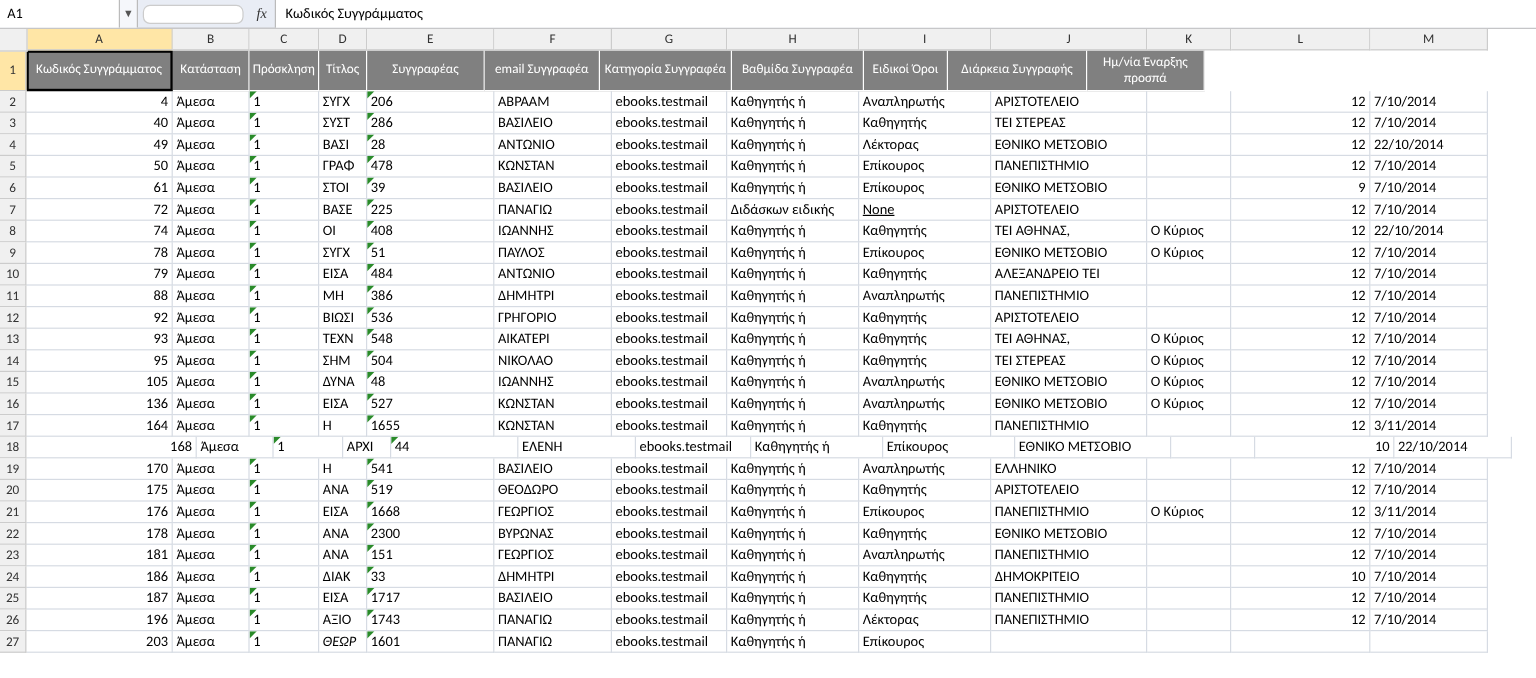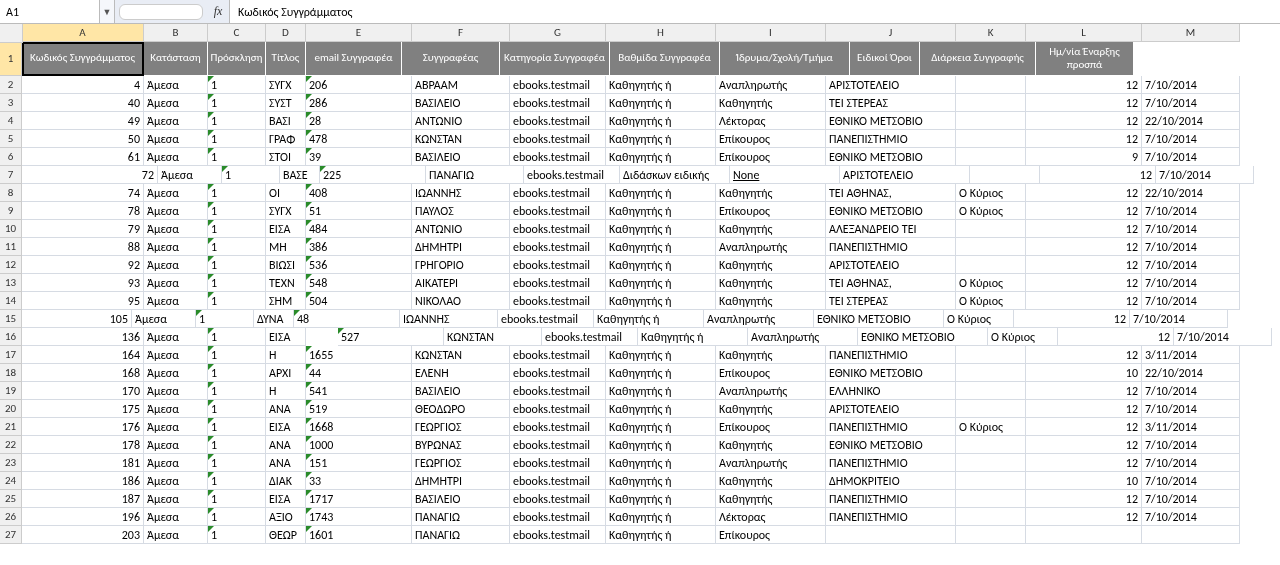--- a/index.html
+++ b/index.html
@@ -248,25 +248,24 @@
       <div class="row-h">25</div>
       <div class="row-h">26</div>
       <div class="row-h">27</div>
     </div>
   <div class="grid-body" id="grid-body">
       <div class="grid-row tall header-row">
         <div class="cell active-cell" style="width: 122px;">Κωδικός Συγγράμματος</div>
         <div class="cell" style="width: 64px;">Κατάσταση</div>
         <div class="cell" style="width: 58px;">Πρόσκληση</div>
         <div class="cell" style="width: 40px;">Τίτλος</div>
+        <div class="cell" style="width: 98px;">Συγγραφέας</div>
         <div class="cell" style="width: 96px;">email Συγγραφέα</div>
-        <div class="cell" style="width: 98px;">Συγγραφέας</div>
         <div class="cell" style="width: 110px;">Κατηγορία Συγγραφέα</div>
         <div class="cell" style="width: 110px;">Βαθμίδα Συγγραφέα</div>
-        <div class="cell" style="width: 130px;">Ίδρυμα/Σχολή/Τμήμα</div>
         <div class="cell" style="width: 70px;">Ειδικοί Όροι</div>
         <div class="cell" style="width: 116px;">Διάρκεια Συγγραφής</div>
         <div class="cell" style="width: 98px;">Ημ/νία Έναρξης προσπά</div>
       </div>
       <div class="grid-row">
         <div class="cell num" style="width: 122px;">4</div>
         <div class="cell" style="width: 64px;">Άμεσα</div>
         <div class="cell flag" style="width: 58px;">1</div>
         <div class="cell" style="width: 40px;">ΣΥΓΧ</div>
         <div class="cell flag" style="width: 106px;">206</div>
@@ -333,21 +332,21 @@
         <div class="cell" style="width: 98px;">ΒΑΣΙΛΕΙΟ</div>
         <div class="cell" style="width: 96px;">ebooks.testmail</div>
         <div class="cell" style="width: 110px;">Καθηγητής ή</div>
         <div class="cell" style="width: 110px;">Επίκουρος</div>
         <div class="cell" style="width: 130px;">ΕΘΝΙΚΟ ΜΕΤΣΟΒΙΟ</div>
         <div class="cell" style="width: 70px;"></div>
         <div class="cell num" style="width: 116px;">9</div>
         <div class="cell" style="width: 98px;">7/10/2014</div>
       </div>
       <div class="grid-row">
-        <div class="cell num" style="width: 136px;">72</div>
+        <div class="cell num" style="width: 122px;">72</div>
         <div class="cell" style="width: 64px;">Άμεσα</div>
         <div class="cell flag" style="width: 58px;">1</div>
         <div class="cell" style="width: 40px;">ΒΑΣΕ</div>
         <div class="cell flag" style="width: 106px;">225</div>
         <div class="cell" style="width: 98px;">ΠΑΝΑΓΙΩ</div>
         <div class="cell" style="width: 96px;">ebooks.testmail</div>
         <div class="cell" style="width: 110px;">Διδάσκων ειδικής</div>
         <div class="cell" style="width: 110px; text-decoration: underline;">None</div>
         <div class="cell" style="width: 130px;">ΑΡΙΣΤΟΤΕΛΕΙΟ</div>
         <div class="cell" style="width: 70px;"></div>
@@ -453,40 +452,40 @@
         <div class="cell" style="width: 98px;">ΝΙΚΟΛΑΟ</div>
         <div class="cell" style="width: 96px;">ebooks.testmail</div>
         <div class="cell" style="width: 110px;">Καθηγητής ή</div>
         <div class="cell" style="width: 110px;">Καθηγητής</div>
         <div class="cell" style="width: 130px;">ΤΕΙ ΣΤΕΡΕΑΣ</div>
         <div class="cell" style="width: 70px;">Ο Κύριος</div>
         <div class="cell num" style="width: 116px;">12</div>
         <div class="cell" style="width: 98px;">7/10/2014</div>
       </div>
       <div class="grid-row">
-        <div class="cell num" style="width: 110px;">105</div>
+        <div class="cell num" style="width: 122px;">105</div>
         <div class="cell" style="width: 64px;">Άμεσα</div>
         <div class="cell flag" style="width: 58px;">1</div>
         <div class="cell" style="width: 40px;">ΔΥΝΑ</div>
         <div class="cell flag" style="width: 106px;">48</div>
         <div class="cell" style="width: 98px;">ΙΩΑΝΝΗΣ</div>
         <div class="cell" style="width: 96px;">ebooks.testmail</div>
         <div class="cell" style="width: 110px;">Καθηγητής ή</div>
         <div class="cell" style="width: 110px;">Αναπληρωτής</div>
         <div class="cell" style="width: 130px;">ΕΘΝΙΚΟ ΜΕΤΣΟΒΙΟ</div>
         <div class="cell" style="width: 70px;">Ο Κύριος</div>
         <div class="cell num" style="width: 116px;">12</div>
         <div class="cell" style="width: 98px;">7/10/2014</div>
       </div>
       <div class="grid-row">
         <div class="cell num" style="width: 122px;">136</div>
         <div class="cell" style="width: 64px;">Άμεσα</div>
         <div class="cell flag" style="width: 58px;">1</div>
         <div class="cell" style="width: 40px;">ΕΙΣΑ</div>
-        <div class="cell flag" style="width: 106px; margin-left: 32px;">527</div>
+        <div class="cell flag" style="width: 106px;">527</div>
         <div class="cell" style="width: 98px;">ΚΩΝΣΤΑΝ</div>
         <div class="cell" style="width: 96px;">ebooks.testmail</div>
         <div class="cell" style="width: 110px;">Καθηγητής ή</div>
         <div class="cell" style="width: 110px;">Αναπληρωτής</div>
         <div class="cell" style="width: 130px;">ΕΘΝΙΚΟ ΜΕΤΣΟΒΙΟ</div>
         <div class="cell" style="width: 70px;">Ο Κύριος</div>
         <div class="cell num" style="width: 116px;">12</div>
         <div class="cell" style="width: 98px;">7/10/2014</div>
       </div>
       <div class="grid-row">
@@ -498,21 +497,21 @@
         <div class="cell" style="width: 98px;">ΚΩΝΣΤΑΝ</div>
         <div class="cell" style="width: 96px;">ebooks.testmail</div>
         <div class="cell" style="width: 110px;">Καθηγητής ή</div>
         <div class="cell" style="width: 110px;">Καθηγητής</div>
         <div class="cell" style="width: 130px;">ΠΑΝΕΠΙΣΤΗΜΙΟ</div>
         <div class="cell" style="width: 70px;"></div>
         <div class="cell num" style="width: 116px;">12</div>
         <div class="cell" style="width: 98px;">3/11/2014</div>
       </div>
       <div class="grid-row">
-        <div class="cell num" style="width: 122px;">168</div>
+        <div class="cell num" style="width: 142px;">168</div>
         <div class="cell" style="width: 64px;">Άμεσα</div>
         <div class="cell flag" style="width: 58px;">1</div>
         <div class="cell" style="width: 40px;">ΑΡΧΙ</div>
         <div class="cell flag" style="width: 106px;">44</div>
         <div class="cell" style="width: 98px;">ΕΛΕΝΗ</div>
         <div class="cell" style="width: 96px;">ebooks.testmail</div>
         <div class="cell" style="width: 110px;">Καθηγητής ή</div>
         <div class="cell" style="width: 110px;">Επίκουρος</div>
         <div class="cell" style="width: 130px;">ΕΘΝΙΚΟ ΜΕΤΣΟΒΙΟ</div>
         <div class="cell" style="width: 70px;"></div>
@@ -562,21 +561,21 @@
         <div class="cell" style="width: 130px;">ΠΑΝΕΠΙΣΤΗΜΙΟ</div>
         <div class="cell" style="width: 70px;">Ο Κύριος</div>
         <div class="cell num" style="width: 116px;">12</div>
         <div class="cell" style="width: 98px;">3/11/2014</div>
       </div>
       <div class="grid-row">
         <div class="cell num" style="width: 122px;">178</div>
         <div class="cell" style="width: 64px;">Άμεσα</div>
         <div class="cell flag" style="width: 58px;">1</div>
         <div class="cell" style="width: 40px;">ΑΝΑ</div>
-        <div class="cell flag" style="width: 106px;">1000</div>
+        <div class="cell flag" style="width: 106px;">2300</div>
         <div class="cell" style="width: 98px;">ΒΥΡΩΝΑΣ</div>
         <div class="cell" style="width: 96px;">ebooks.testmail</div>
         <div class="cell" style="width: 110px;">Καθηγητής ή</div>
         <div class="cell" style="width: 110px;">Καθηγητής</div>
         <div class="cell" style="width: 130px;">ΕΘΝΙΚΟ ΜΕΤΣΟΒΙΟ</div>
         <div class="cell" style="width: 70px;"></div>
         <div class="cell num" style="width: 116px;">12</div>
         <div class="cell" style="width: 98px;">7/10/2014</div>
       </div>
       <div class="grid-row">
@@ -636,21 +635,21 @@
         <div class="cell" style="width: 110px;">Λέκτορας</div>
         <div class="cell" style="width: 130px;">ΠΑΝΕΠΙΣΤΗΜΙΟ</div>
         <div class="cell" style="width: 70px;"></div>
         <div class="cell num" style="width: 116px;">12</div>
         <div class="cell" style="width: 98px;">7/10/2014</div>
       </div>
       <div class="grid-row">
         <div class="cell num" style="width: 122px;">203</div>
         <div class="cell" style="width: 64px;">Άμεσα</div>
         <div class="cell flag" style="width: 58px;">1</div>
-        <div class="cell" style="width: 40px;">ΘΕΩΡ</div>
+        <div class="cell" style="width: 40px; font-style: italic;">ΘΕΩΡ</div>
         <div class="cell flag" style="width: 106px;">1601</div>
         <div class="cell" style="width: 98px;">ΠΑΝΑΓΙΩ</div>
         <div class="cell" style="width: 96px;">ebooks.testmail</div>
         <div class="cell" style="width: 110px;">Καθηγητής ή</div>
         <div class="cell" style="width: 110px;">Επίκουρος</div>
         <div class="cell" style="width: 130px;"></div>
         <div class="cell" style="width: 70px;"></div>
         <div class="cell num" style="width: 116px;"></div>
         <div class="cell" style="width: 98px;"></div>
       </div>

